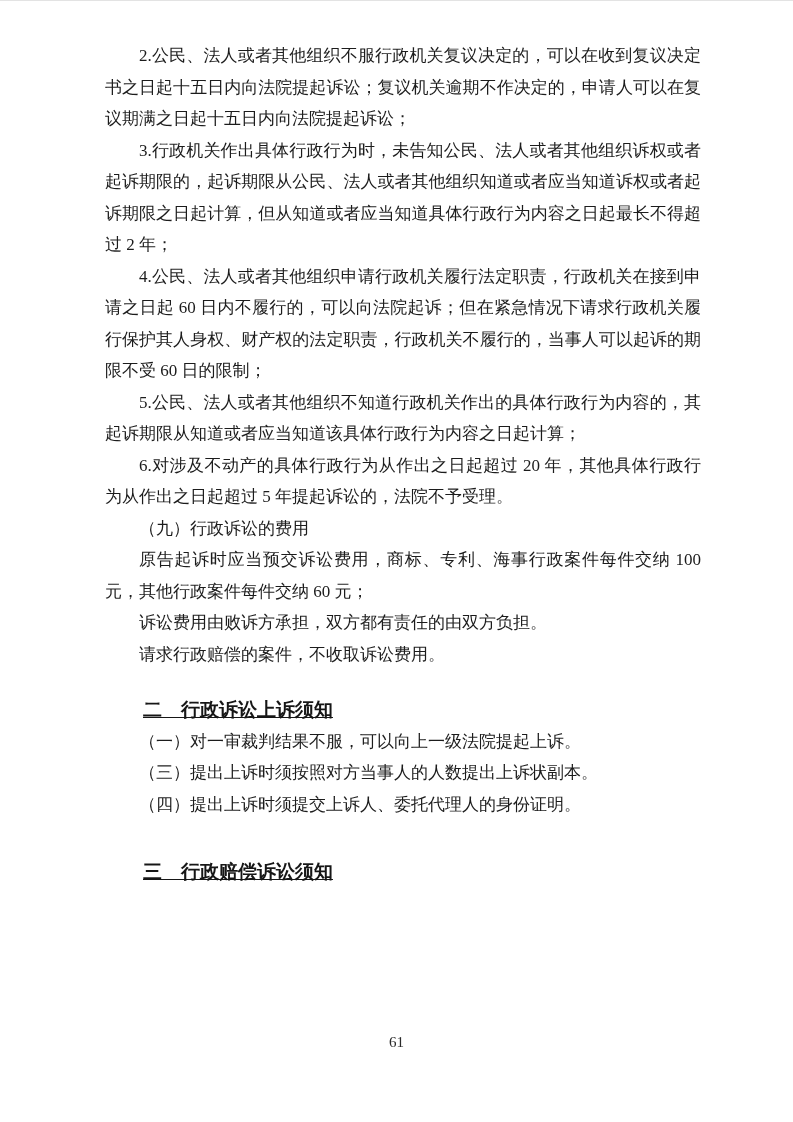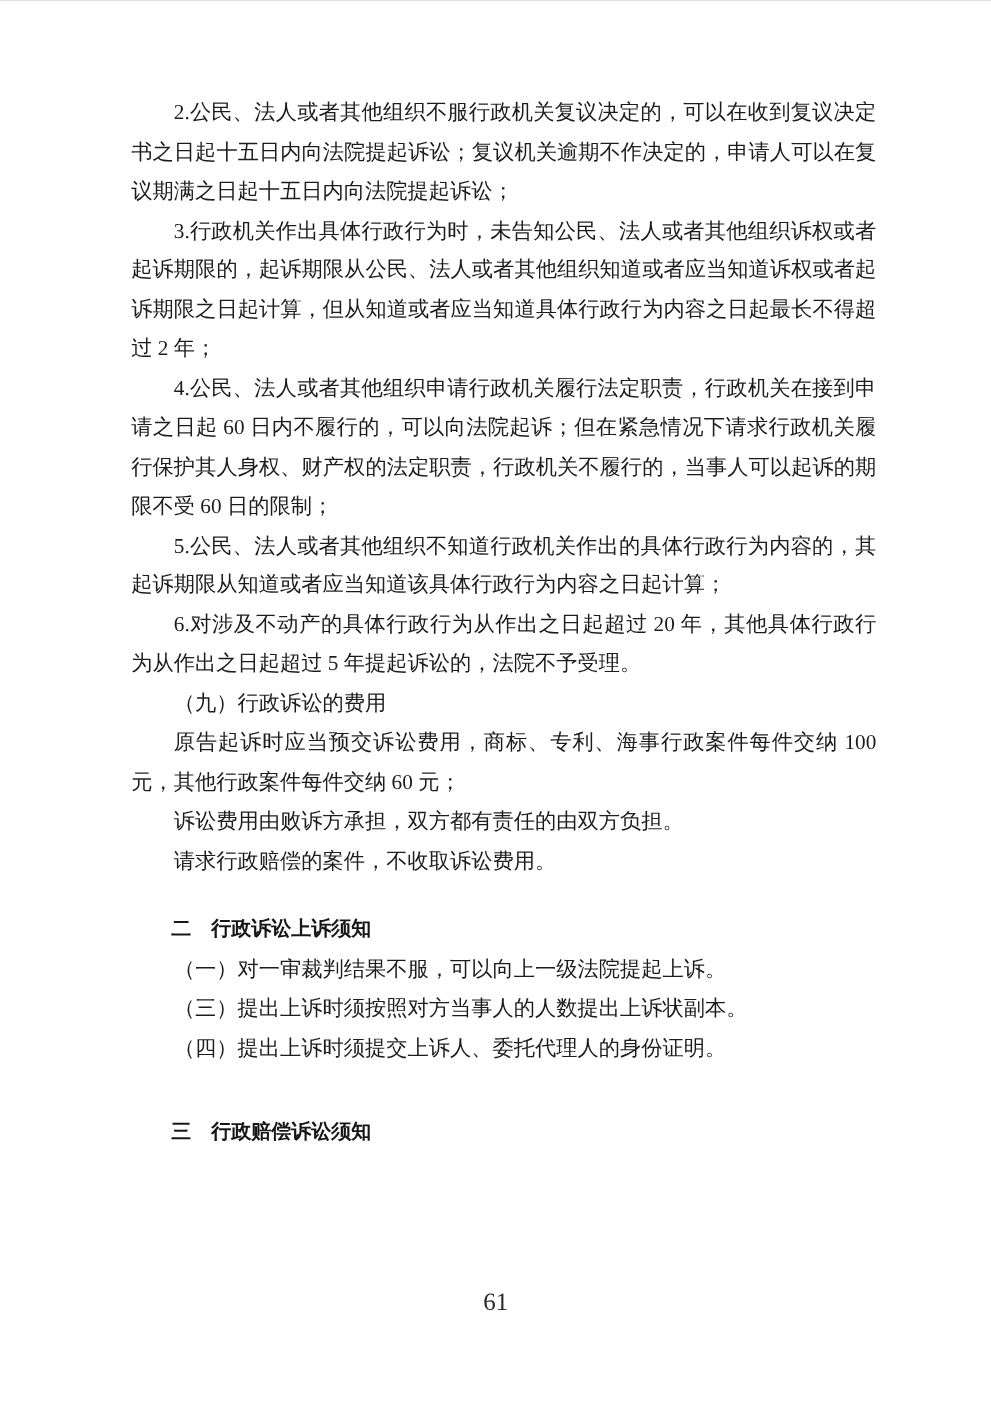--- a/index.html
+++ b/index.html
@@ -10,21 +10,21 @@
   body {
     width: 793px;
     height: 1122px;
     position: relative;
   }
   .page {
     position: relative;
     box-sizing: border-box;
     width: 793px;
     height: 1122px;
-    padding: 74px 92px 0 105px;
+    padding: 40px 92px 0 105px;
     background: #ffffff;
     font-family: "Liberation Serif", "DejaVu Serif", serif;
     color: #1c1c1c;
     overflow: hidden;
   }
   .page-edge {
     position: absolute;
     top: 0;
     left: 0;
     width: 100%;
@@ -37,35 +37,36 @@
     line-height: 31.5px;
     text-align: justify;
     text-indent: 2em;
     word-break: normal;
     line-break: auto;
   }
   .heading {
     margin: 24px 0 0 0;
     font-family: "Liberation Sans", "DejaVu Sans", sans-serif;
     font-weight: 700;
-    font-size: 16px;
+    font-size: 19px;
     line-height: 31.5px;
     text-indent: 2em;
     color: #161616;
+    text-decoration: underline;
   }
   .heading.heading-3 {
     margin-top: 36px;
   }
   .page-footer {
     position: absolute;
     top: 1032px;
     left: 0;
     width: 100%;
     text-align: center;
-    font-size: 20px;
+    font-size: 15px;
     line-height: 20px;
     color: #2a2a2a;
     font-family: "Liberation Serif", "DejaVu Serif", serif;
   }
 </style>
 </head>
 <body>
 
 <div class="page">
 

